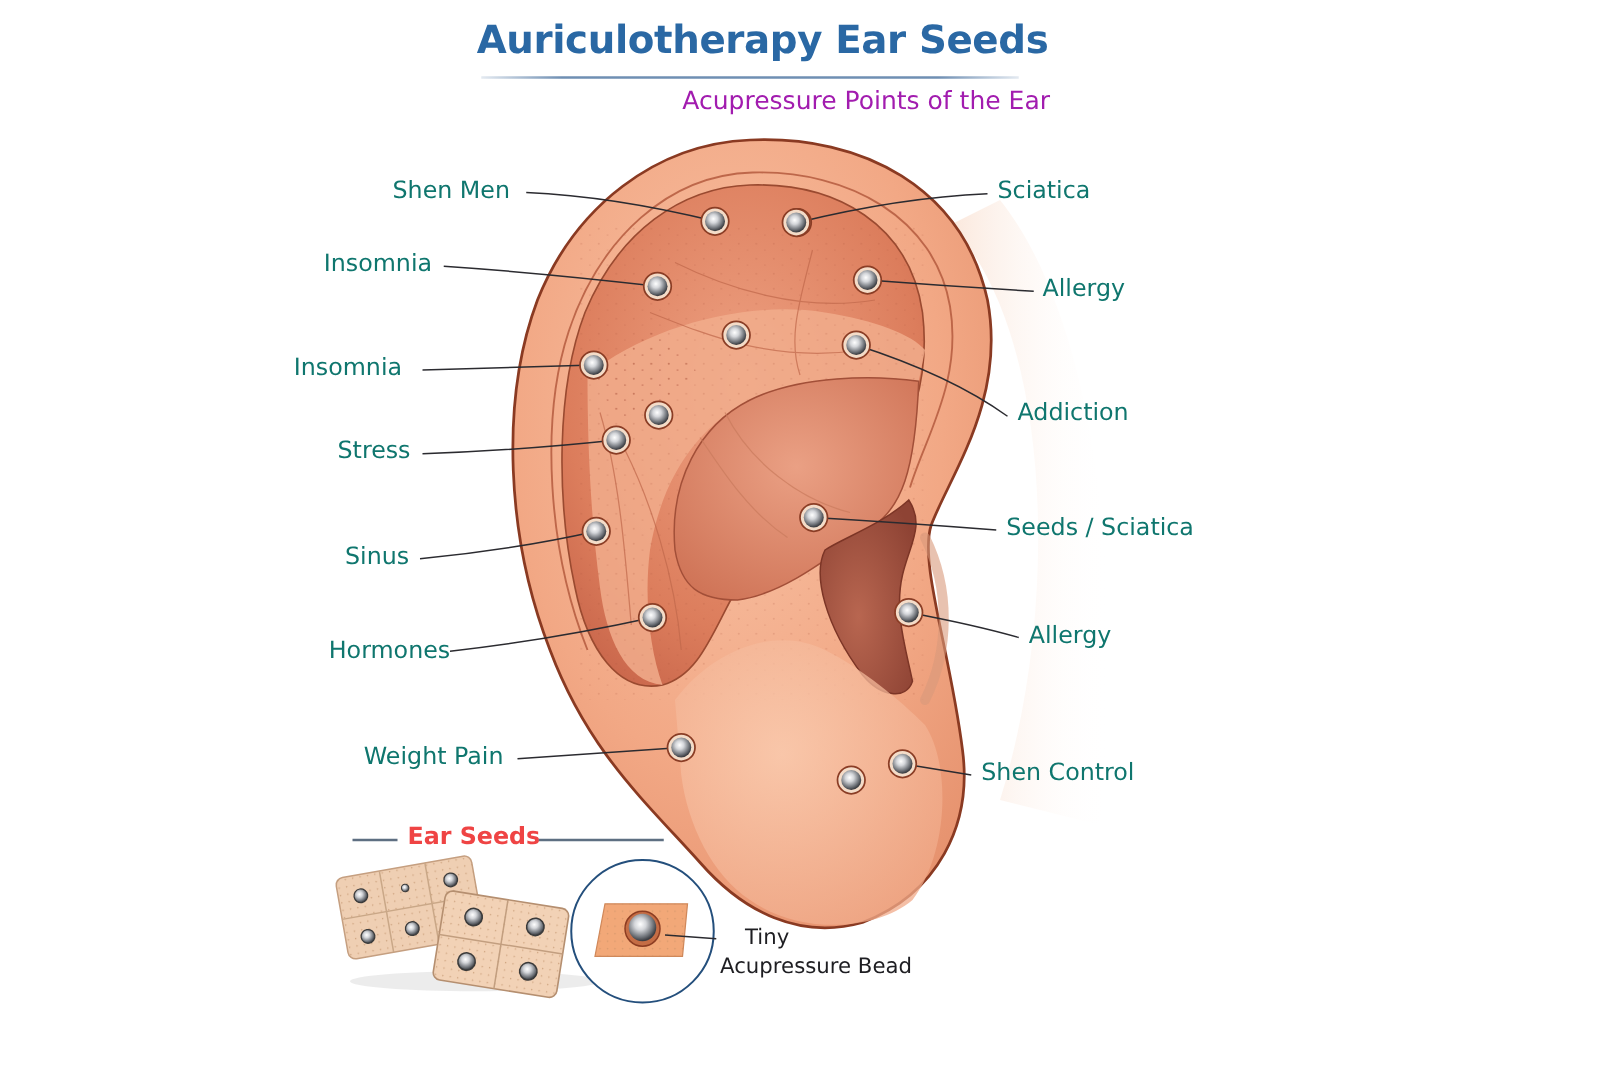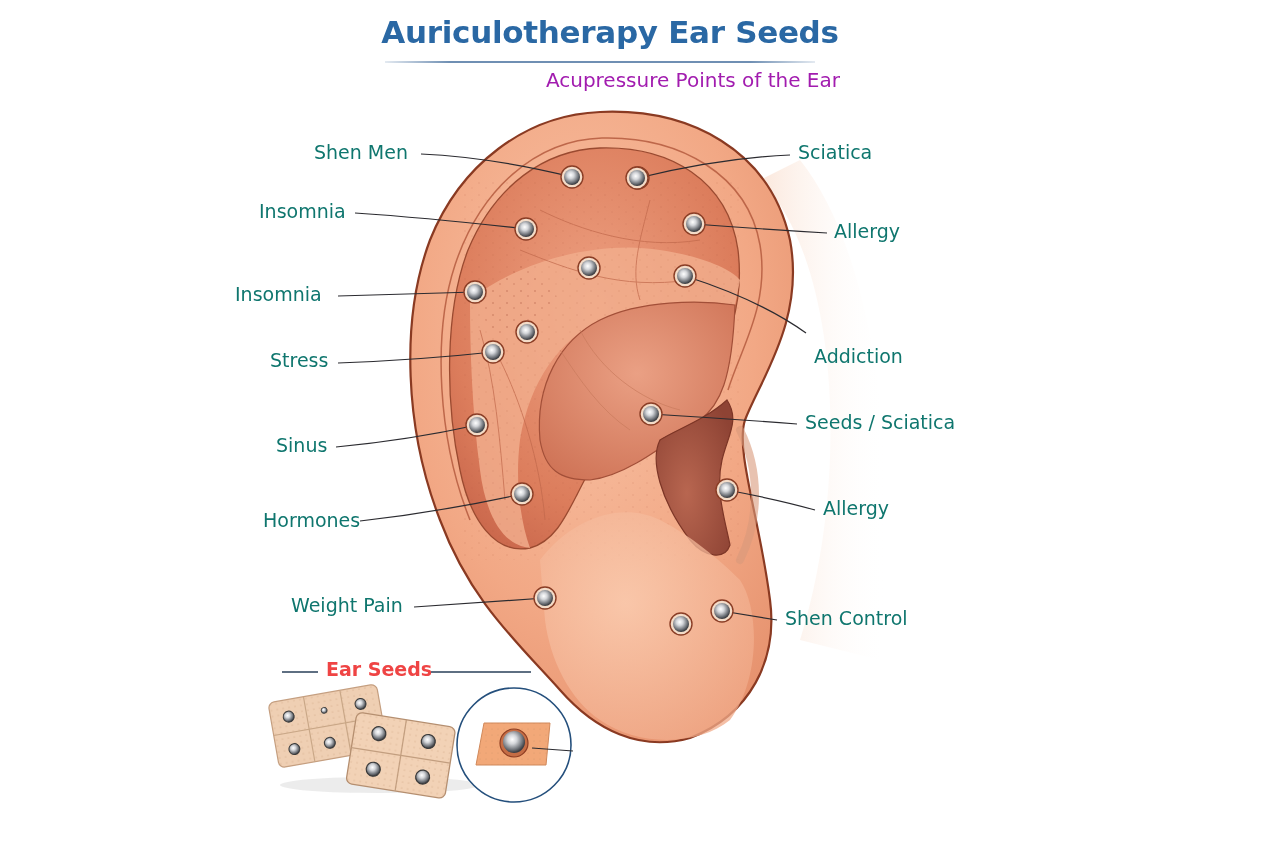--- a/index.html
+++ b/index.html
@@ -270,23 +270,27 @@
   <div id="labels">
       <div class="label" style="left: 314px; top: 141px;">Shen Men</div>
       <div class="label" style="left: 259px; top: 200px;">Insomnia</div>
       <div class="label" style="left: 235px; top: 283px;">Insomnia</div>
       <div class="label" style="left: 270px; top: 349px;">Stress</div>
       <div class="label" style="left: 276px; top: 434px;">Sinus</div>
       <div class="label" style="left: 263px; top: 509px;">Hormones</div>
       <div class="label" style="left: 291px; top: 594px;">Weight Pain</div>
       <div class="label" style="left: 798px; top: 141px;">Sciatica</div>
       <div class="label" style="left: 834px; top: 220px;">Allergy</div>
-      <div class="label" style="left: 814px; top: 319px; margin-top: 26px;">Addiction</div>
+      <div class="label" style="left: 814px; top: 319px;">Addiction</div>
       <div class="label" style="left: 805px; top: 411px;">Seeds / Sciatica</div>
       <div class="label" style="left: 823px; top: 497px;">Allergy</div>
       <div class="label" style="left: 785px; top: 607px;">Shen Control</div>
     </div>
 
   <div class="seeds-rule" style="left:282px; width:36px;"></div>
   <div class="seeds-title">Ear Seeds</div>
   <div class="seeds-rule" style="left:431px; width:100px;"></div>
 
+  <div class="bead-label">
+    <div style="padding-left:20px;">Tiny</div>
+    <div>Acupressure Bead</div>
+  </div>
 </div>
 
 </body></html>

